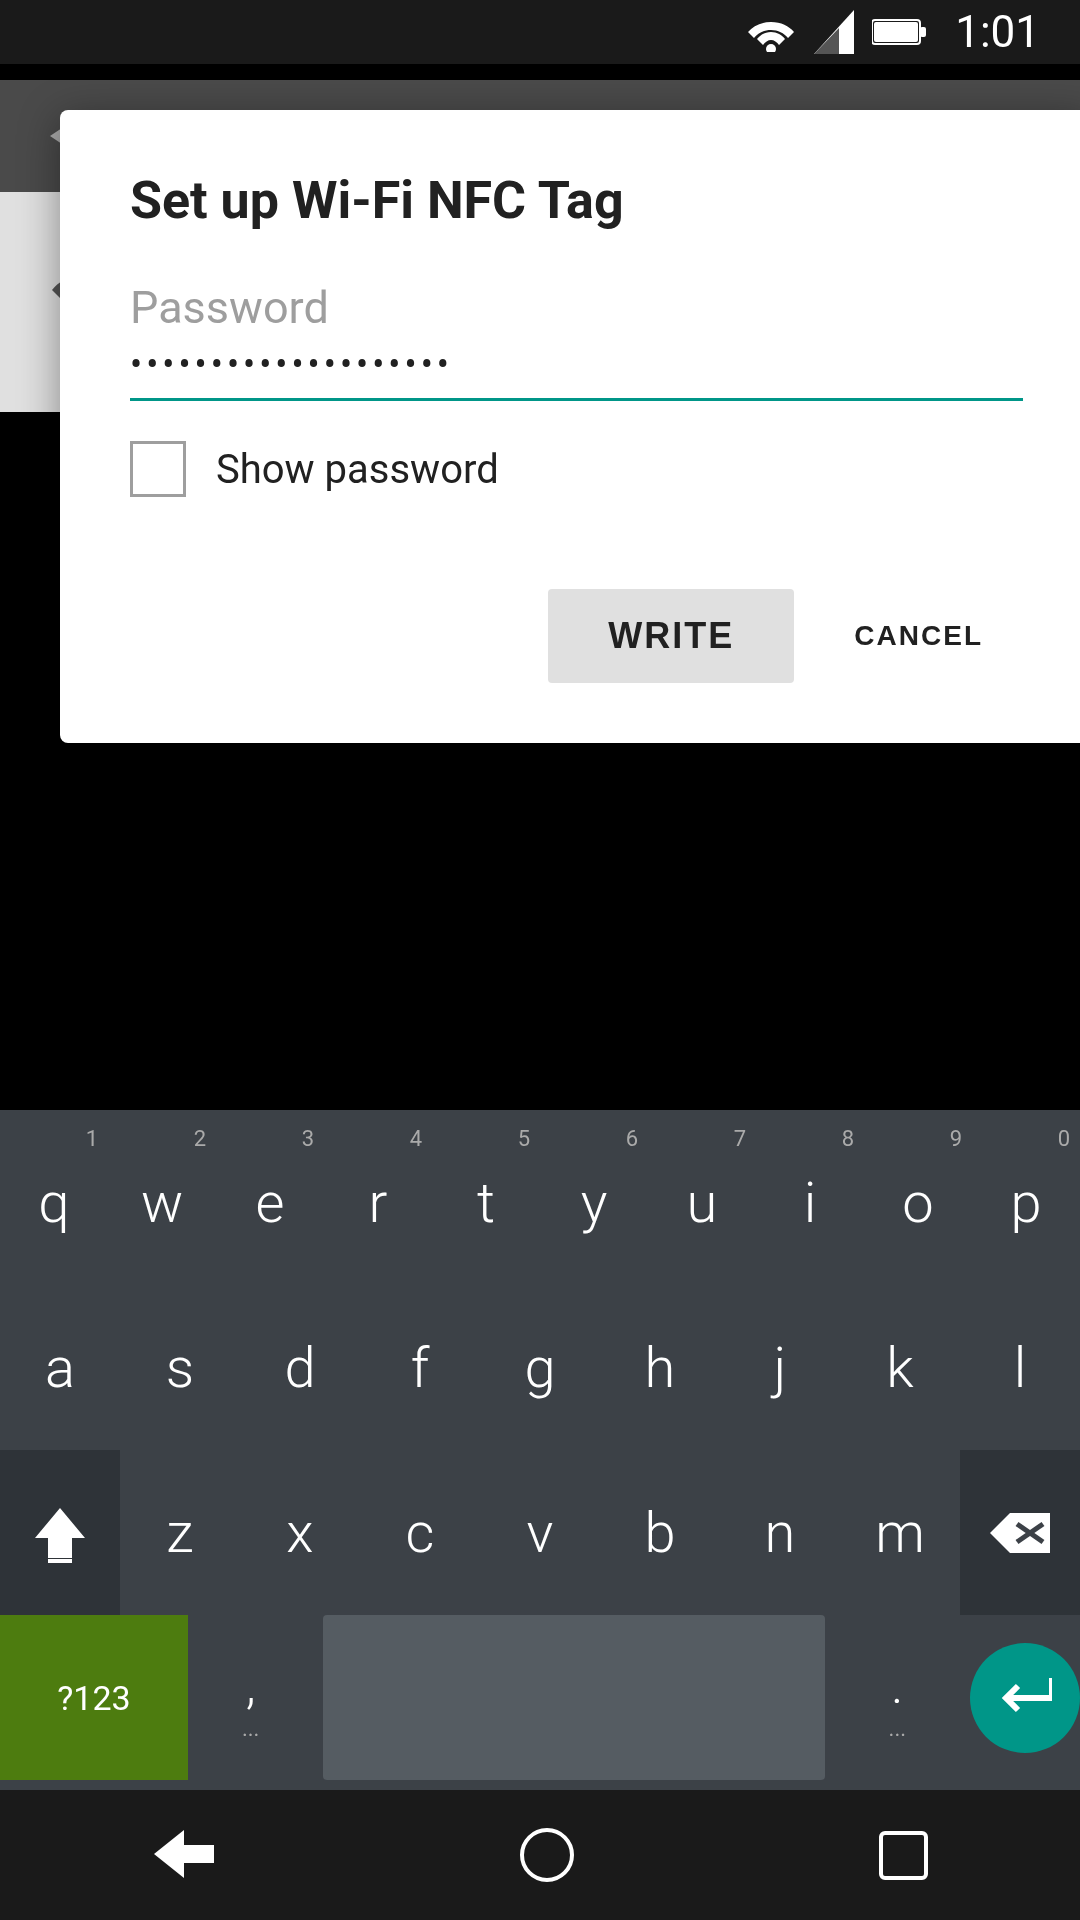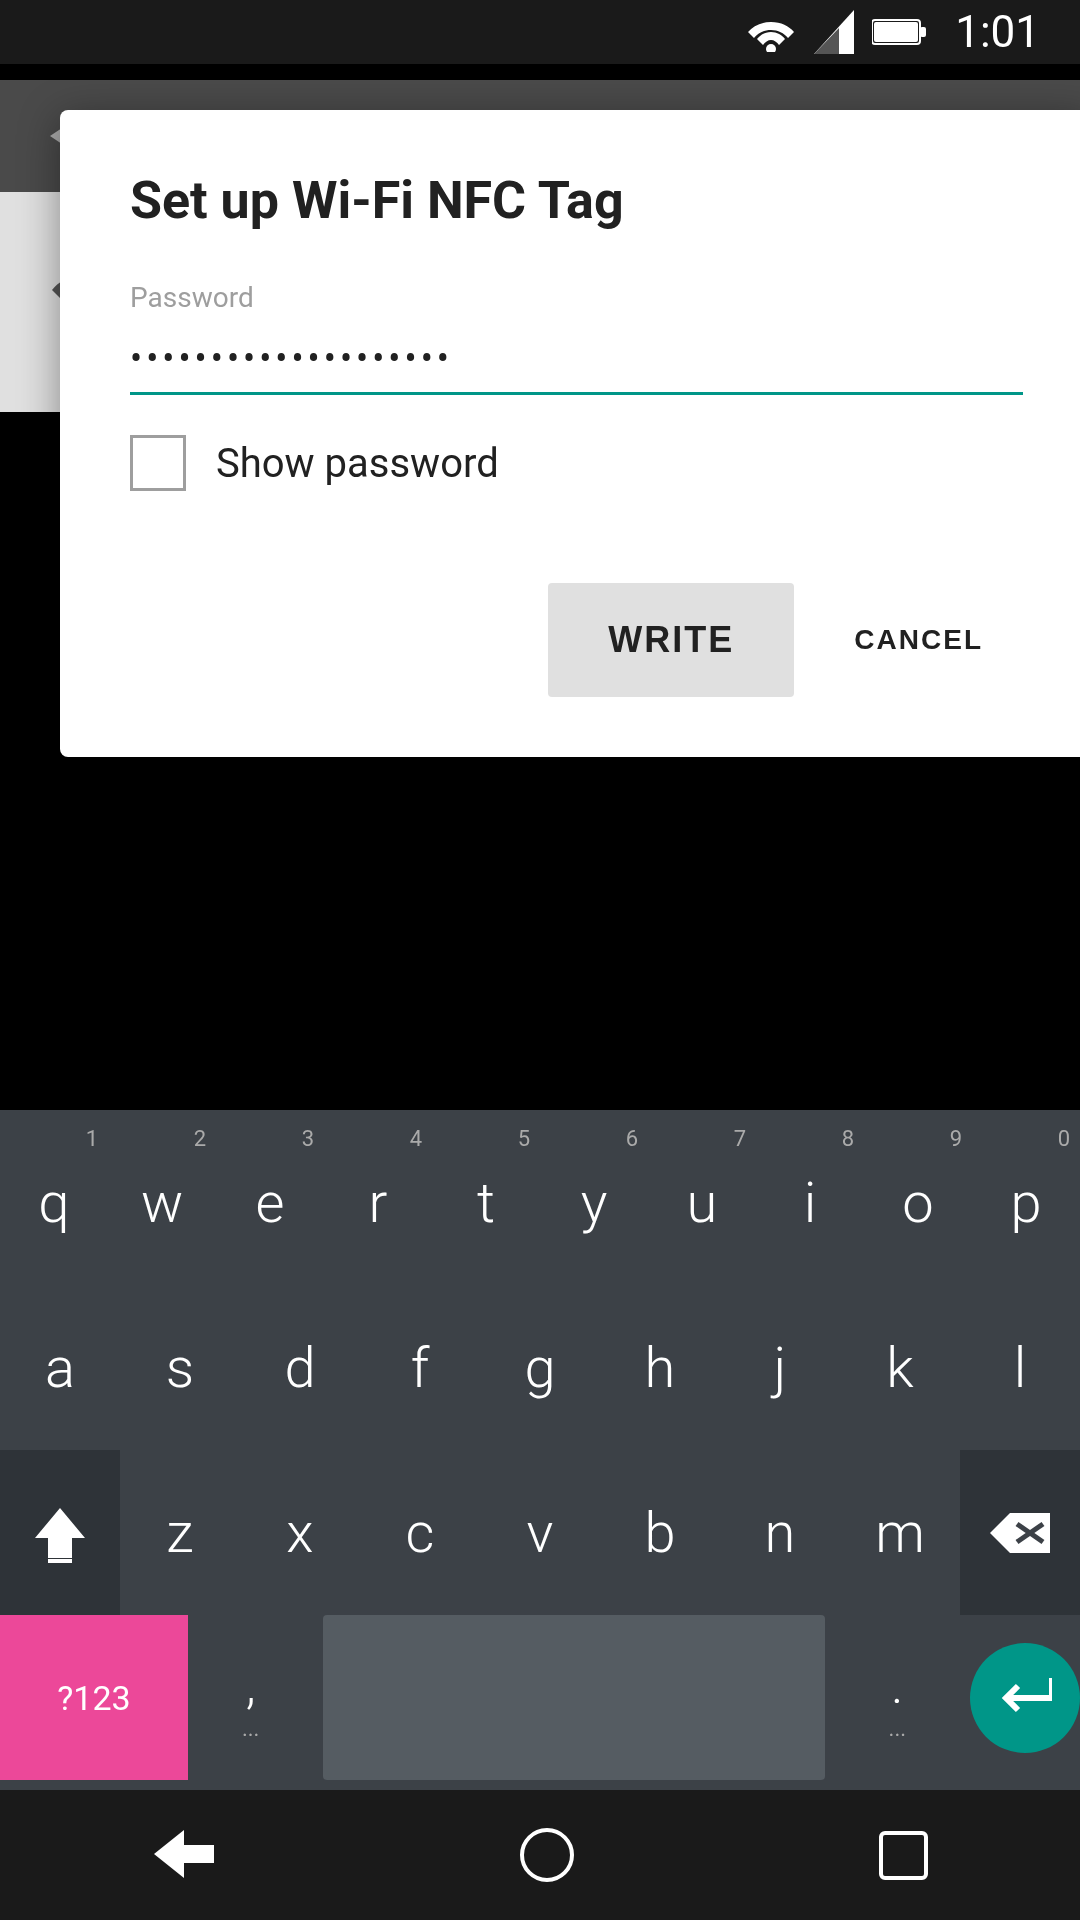--- a/index.html
+++ b/index.html
@@ -106,24 +106,24 @@
       font-weight: 700;
       color: #212121;
       margin-bottom: 50px;
     }
 
     .input-group {
       margin-bottom: 40px;
     }
 
     .input-label {
-      font-size: 28px;
+      font-size: 45px;
       color: #9e9e9e;
       display: block;
-      margin-bottom: 24px;
+      margin-bottom: 10px;
     }
 
     .password-dots {
       font-size: 36px;
       color: #212121;
       letter-spacing: 4px;
       padding-bottom: 12px;
       border-bottom: 3px solid #009688;
       display: block;
       width: 100%;
@@ -151,21 +151,21 @@
 
     .dialog-buttons {
       display: flex;
       justify-content: flex-end;
       gap: 20px;
     }
 
     .btn-write {
       background: #e0e0e0;
       border: none;
-      padding: 36px 60px;
+      padding: 26px 60px;
       font-size: 36px;
       font-weight: 700;
       color: #212121;
       letter-spacing: 2px;
       cursor: pointer;
       border-radius: 4px;
     }
 
     .btn-cancel {
       background: transparent;
@@ -216,21 +216,21 @@
     .key .num-hint {
       font-size: 22px;
       color: #aaa;
       position: absolute;
       top: 6px;
       right: 10px;
       font-weight: 400;
     }
 
     .key-special {
-      background: #ec4899;
+      background: #4d7c0f;
       font-size: 36px;
       font-weight: 400;
     }
 
     .key-space {
       flex: 4;
       background: #555c62;
       border-radius: 4px;
       margin: 8px 10px;
     }

